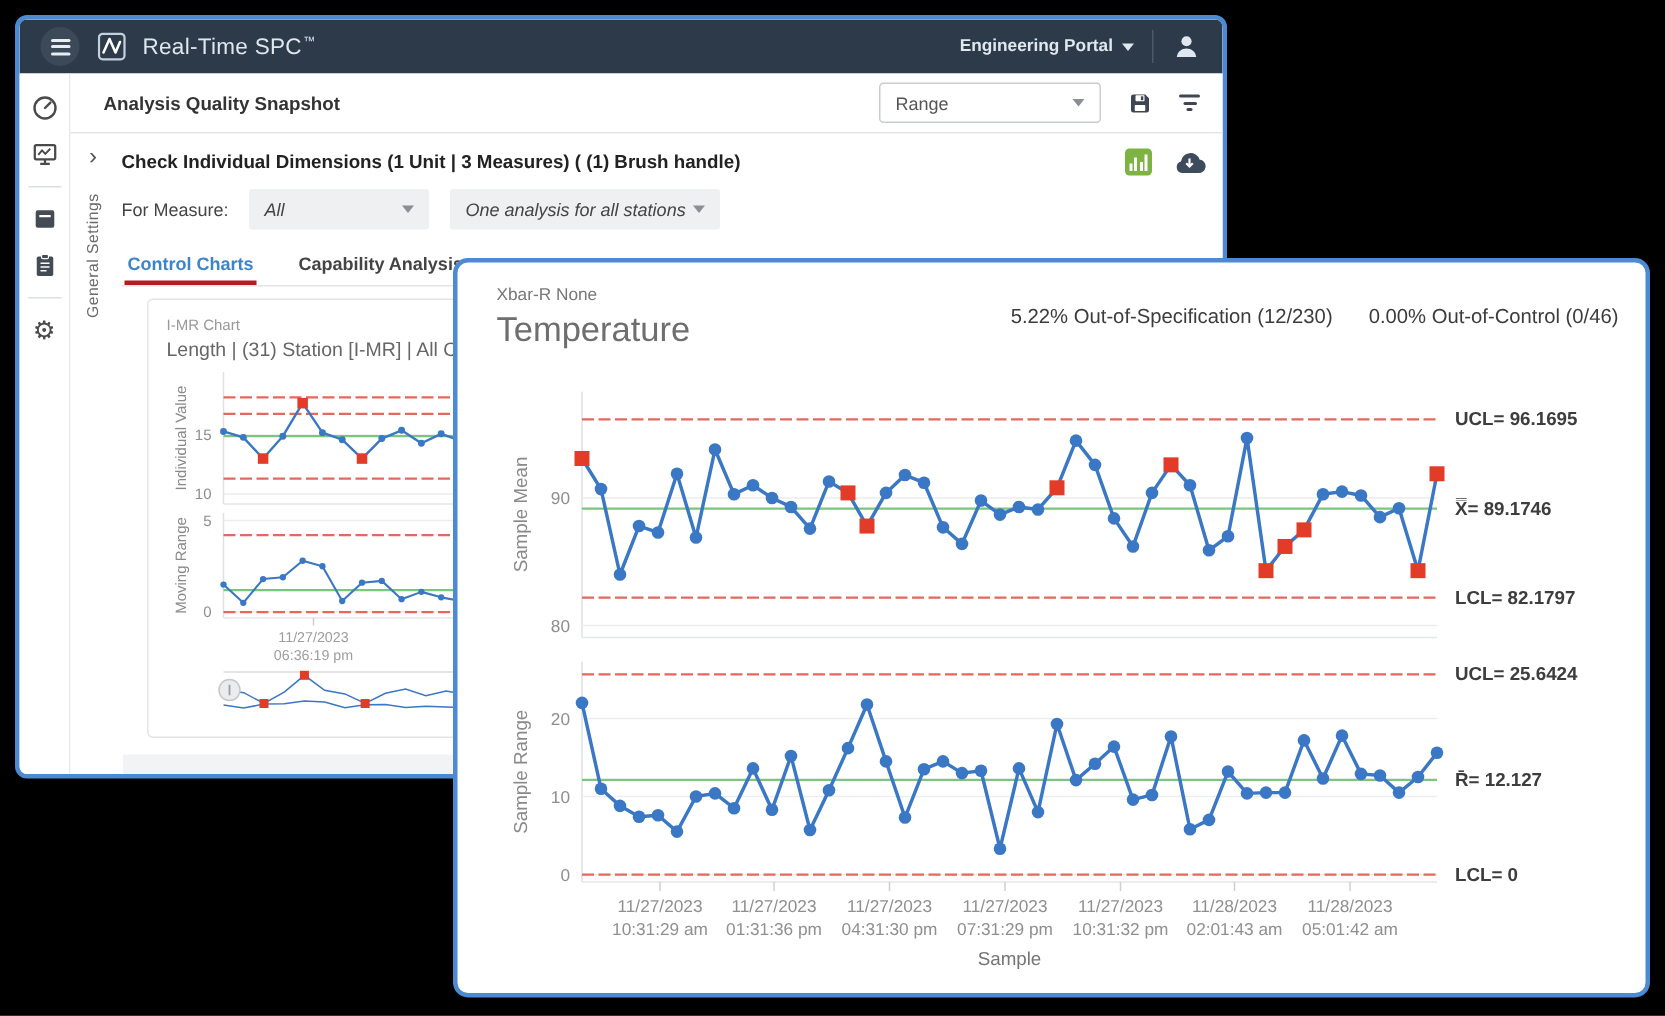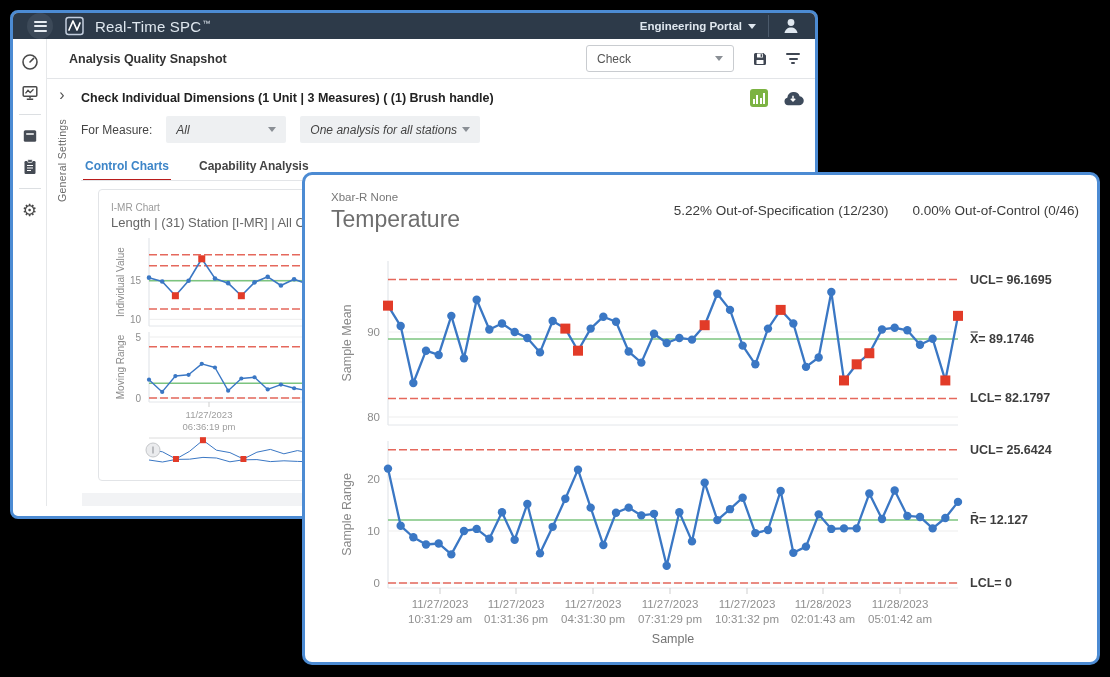--- a/index.html
+++ b/index.html
@@ -2,21 +2,21 @@
 <html><head>
 <meta charset="utf-8">
 <style>
   html,body{margin:0;padding:0;background:#000;}
   *{box-sizing:border-box;}
   .stage{position:relative;width:1110px;height:677px;background:#000;overflow:hidden;
          font-family:"Liberation Sans",sans-serif;}
   
   .main-window{position:absolute;left:10px;top:10px;width:808px;height:509px;background:#fff;
                border:3px solid #4c8bd3;border-radius:8px;overflow:hidden;}
-  .app-header{height:26px;background:#2d3a49;display:flex;align-items:center;padding:0 14px;gap:10px;}
+  .app-header{height:36px;background:#2d3a49;display:flex;align-items:center;padding:0 14px;gap:10px;}
   .hamburger{width:26px;height:26px;border-radius:50%;background:#3c4958;display:flex;flex-direction:column;
              justify-content:center;align-items:center;gap:2.5px;cursor:pointer;flex:none;}
   .hamburger span{display:block;width:13px;height:2px;background:#e8edf2;border-radius:1px;}
   .logo{display:flex;align-items:center;margin-left:2px;flex:none;}
   .app-title{color:#dfe7ef;font-size:15px;letter-spacing:.2px;}
   .app-title sup{font-size:8px;margin-left:1px;}
   .header-right{margin-left:auto;display:flex;align-items:center;gap:12px;}
   .portal{color:#dfe7ef;font-size:11.5px;font-weight:700;display:flex;align-items:center;gap:6px;cursor:pointer;}
   .caret-w{width:0;height:0;border-left:4px solid transparent;border-right:4px solid transparent;border-top:5px solid #dfe7ef;}
   .vdiv{width:1px;height:22px;background:#4b5a6b;}
@@ -48,21 +48,21 @@
   .green-icon{width:18px;height:18px;border-radius:3px;background:#7cb342;display:flex;align-items:flex-end;
               justify-content:center;gap:1.5px;padding:3px;cursor:pointer;}
   .green-icon i{display:block;width:2.5px;background:#fff;}
   .controls{display:flex;align-items:center;margin-top:9px;gap:14px;}
   .lbl{font-size:12px;color:#444;}
   .gray-select{height:27px;background:#eef0f2;border-radius:2px;display:flex;align-items:center;padding:0 10px;
                font-size:12px;color:#444;width:120px;cursor:pointer;font-style:italic;}
   .gray-select.wide{width:180px;}
   .tabs{display:flex;gap:26px;margin-top:10px;border-bottom:1px solid #e3e5e8;padding-left:2px;}
   .tab{font-size:12px;font-weight:700;color:#444;padding:6px 2px 7px;cursor:pointer;}
-  .tab.active{color:#3d85c8;border-bottom:1px solid #b91c1c;padding-bottom:4px;}
+  .tab.active{color:#3d85c8;border-bottom:3px solid #b91c1c;padding-bottom:4px;}
   .imr-card{margin-top:8px;margin-left:17px;border:1px solid #e2e4e7;border-radius:4px;
             padding:12px 10px 6px 12px;width:706px;background:#fff;}
   .imr-type{font-size:10px;color:#999;}
   .imr-title{font-size:13px;color:#666;margin-top:2px;}
   .footer-strip{position:absolute;left:35px;right:0;bottom:0;height:13px;background:#f2f3f5;}
   
   .overlay-window{position:absolute;left:302px;top:172px;width:798px;height:493px;background:#fff;
                   border:3px solid #4c8bd3;border-radius:10px;overflow:hidden;}
   .ov-head{position:absolute;left:26px;top:16px;}
   .ov-type{font-size:11.5px;color:#777;}
@@ -141,21 +141,21 @@
         <div class="rail-icon">
             <span class="gear-glyph">⚙</span>
           </div>
       </div>
 
       <div class="main-area">
         <div class="toolbar">
           <div class="page-title">Analysis Quality Snapshot</div>
           <div class="toolbar-right">
             <div class="select-box">
-              <span>Check</span>
+              <span>Range</span>
               <span class="caret-g"></span>
             </div>
             <div class="tool-icon">
               <svg width="16" height="16" viewBox="0 0 16 16">
                   <path d="M2 3.5A1.5 1.5 0 0 1 3.5 2h8L14 4.5v8a1.5 1.5 0 0 1-1.5 1.5h-9A1.5 1.5 0 0 1 2 12.5z" fill="#3f4652"></path>
                   <rect x="5" y="2.5" width="6" height="4" rx="0.5" fill="#fff"></rect>
                   <rect x="8.6" y="3.2" width="1.6" height="2.6" fill="#3f4652"></rect>
                   <rect x="4.5" y="9" width="7" height="4" rx="0.5" fill="#fff"></rect>
                 </svg>
             </div>

